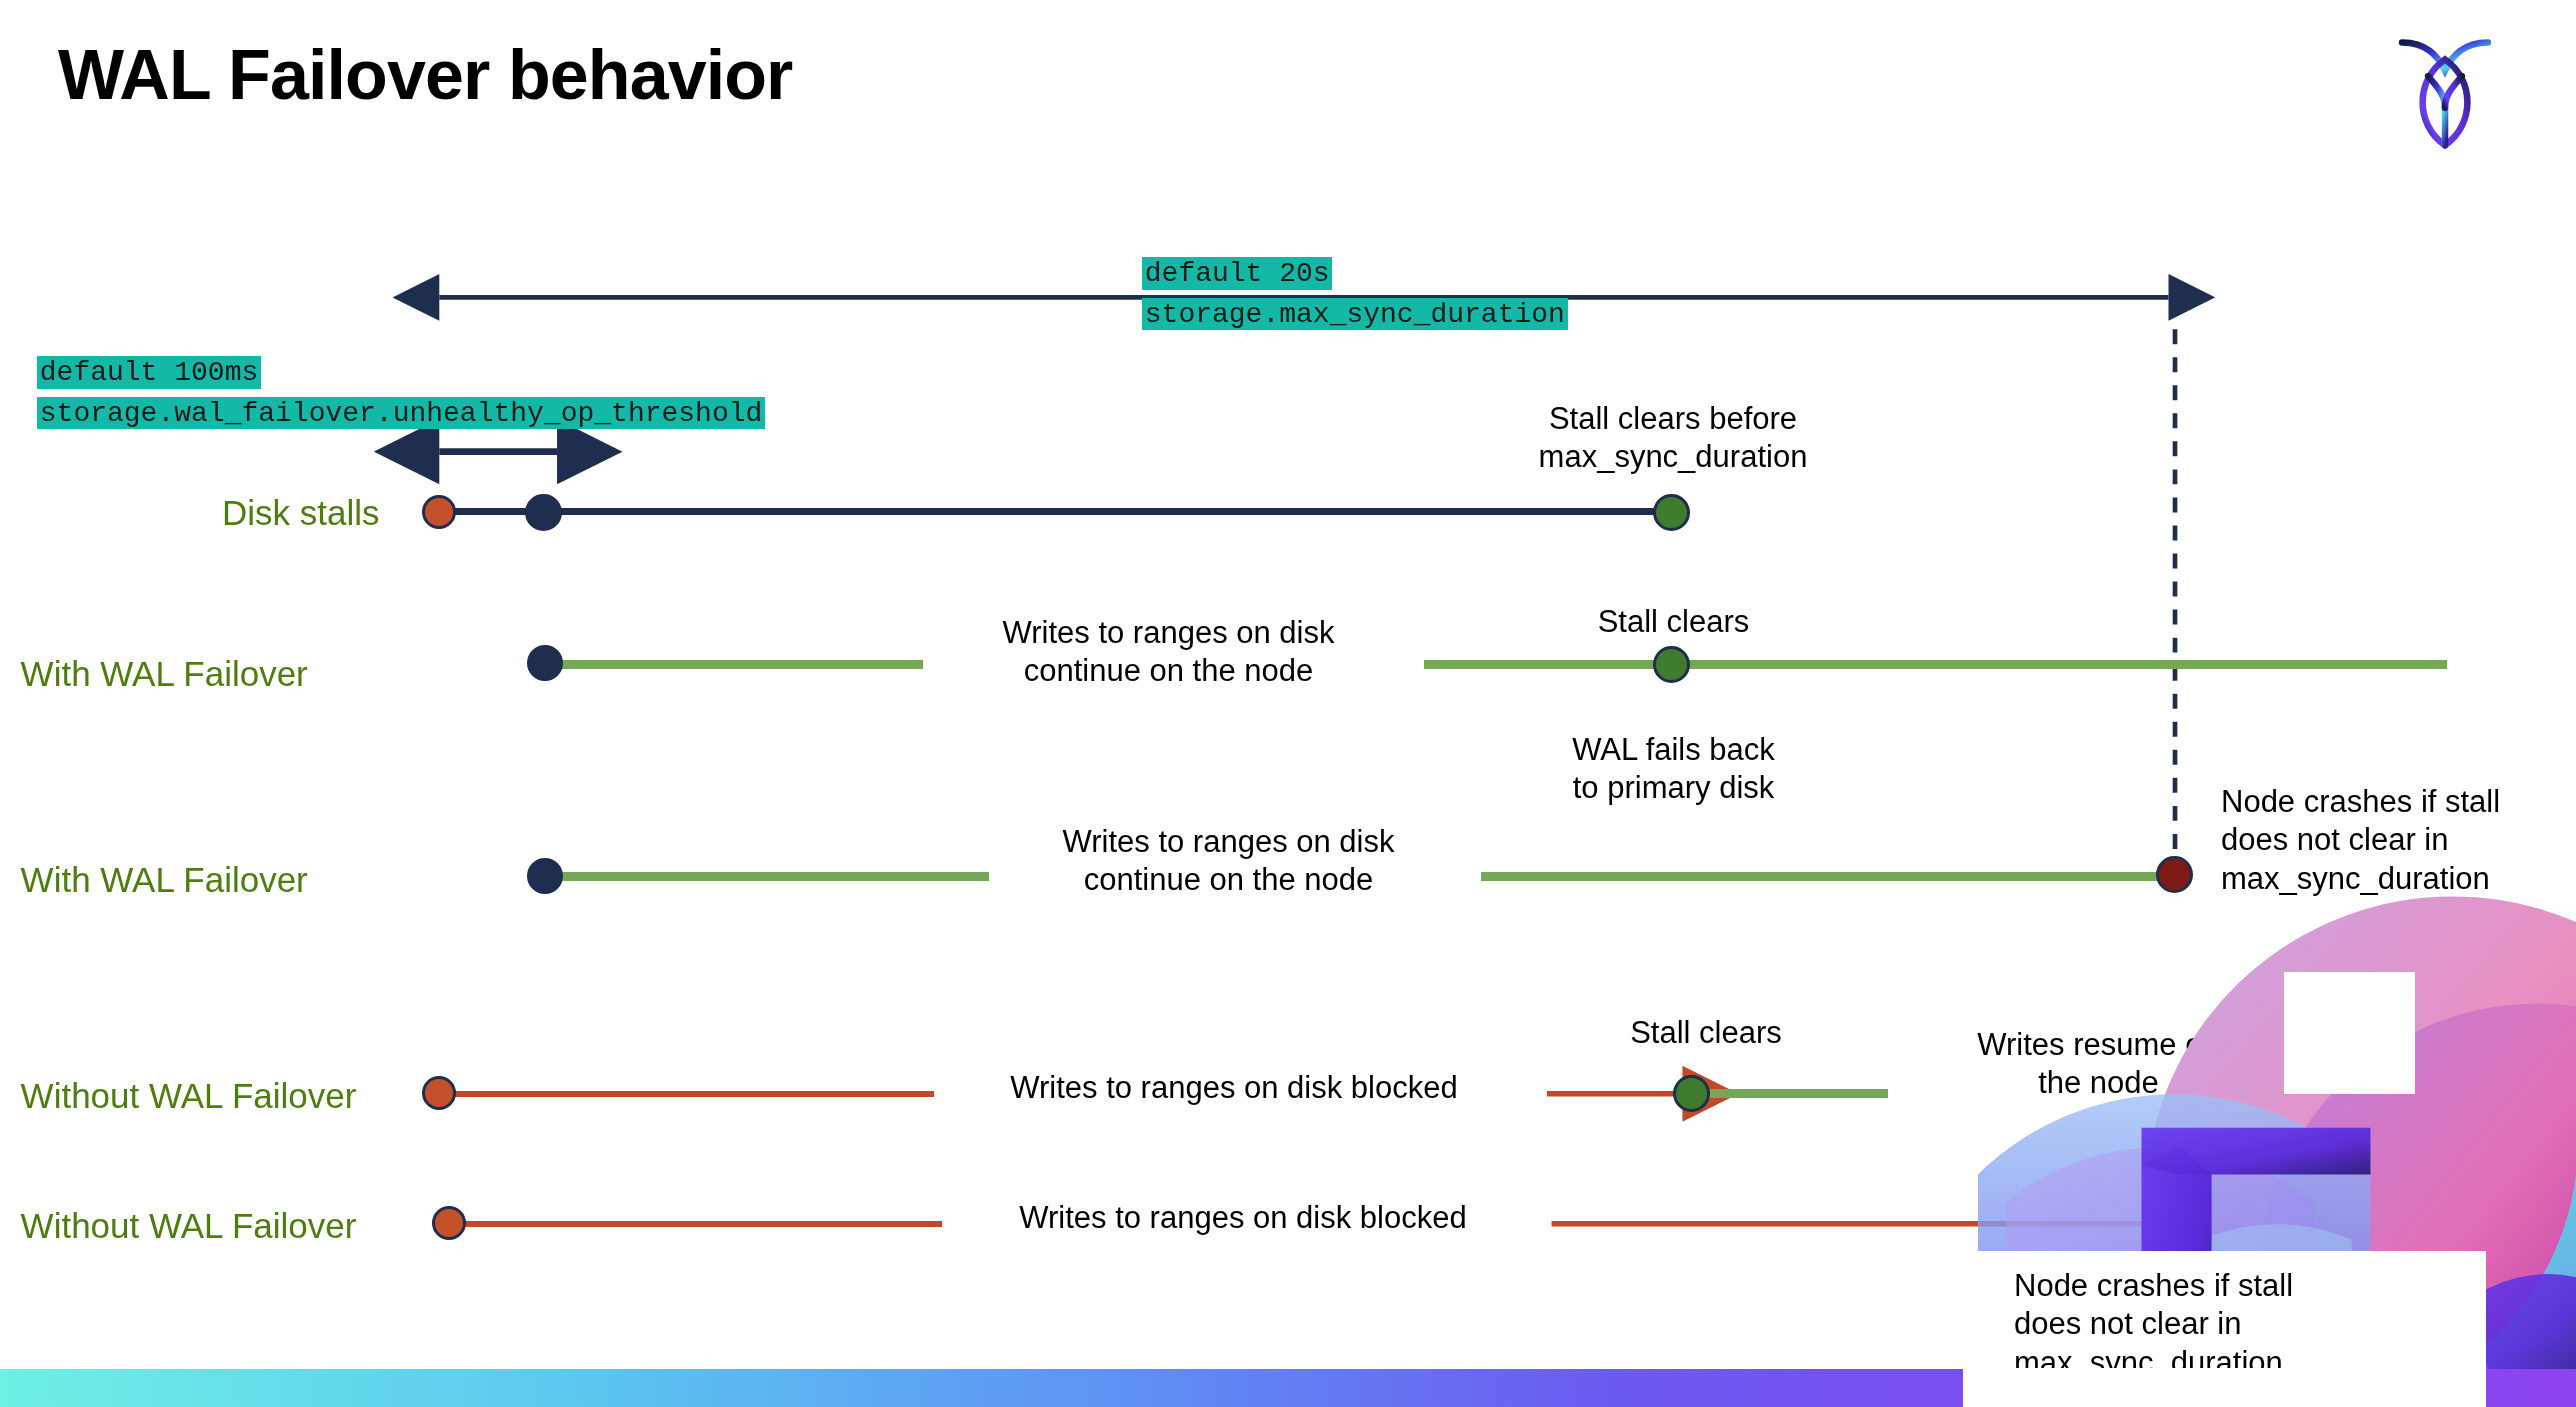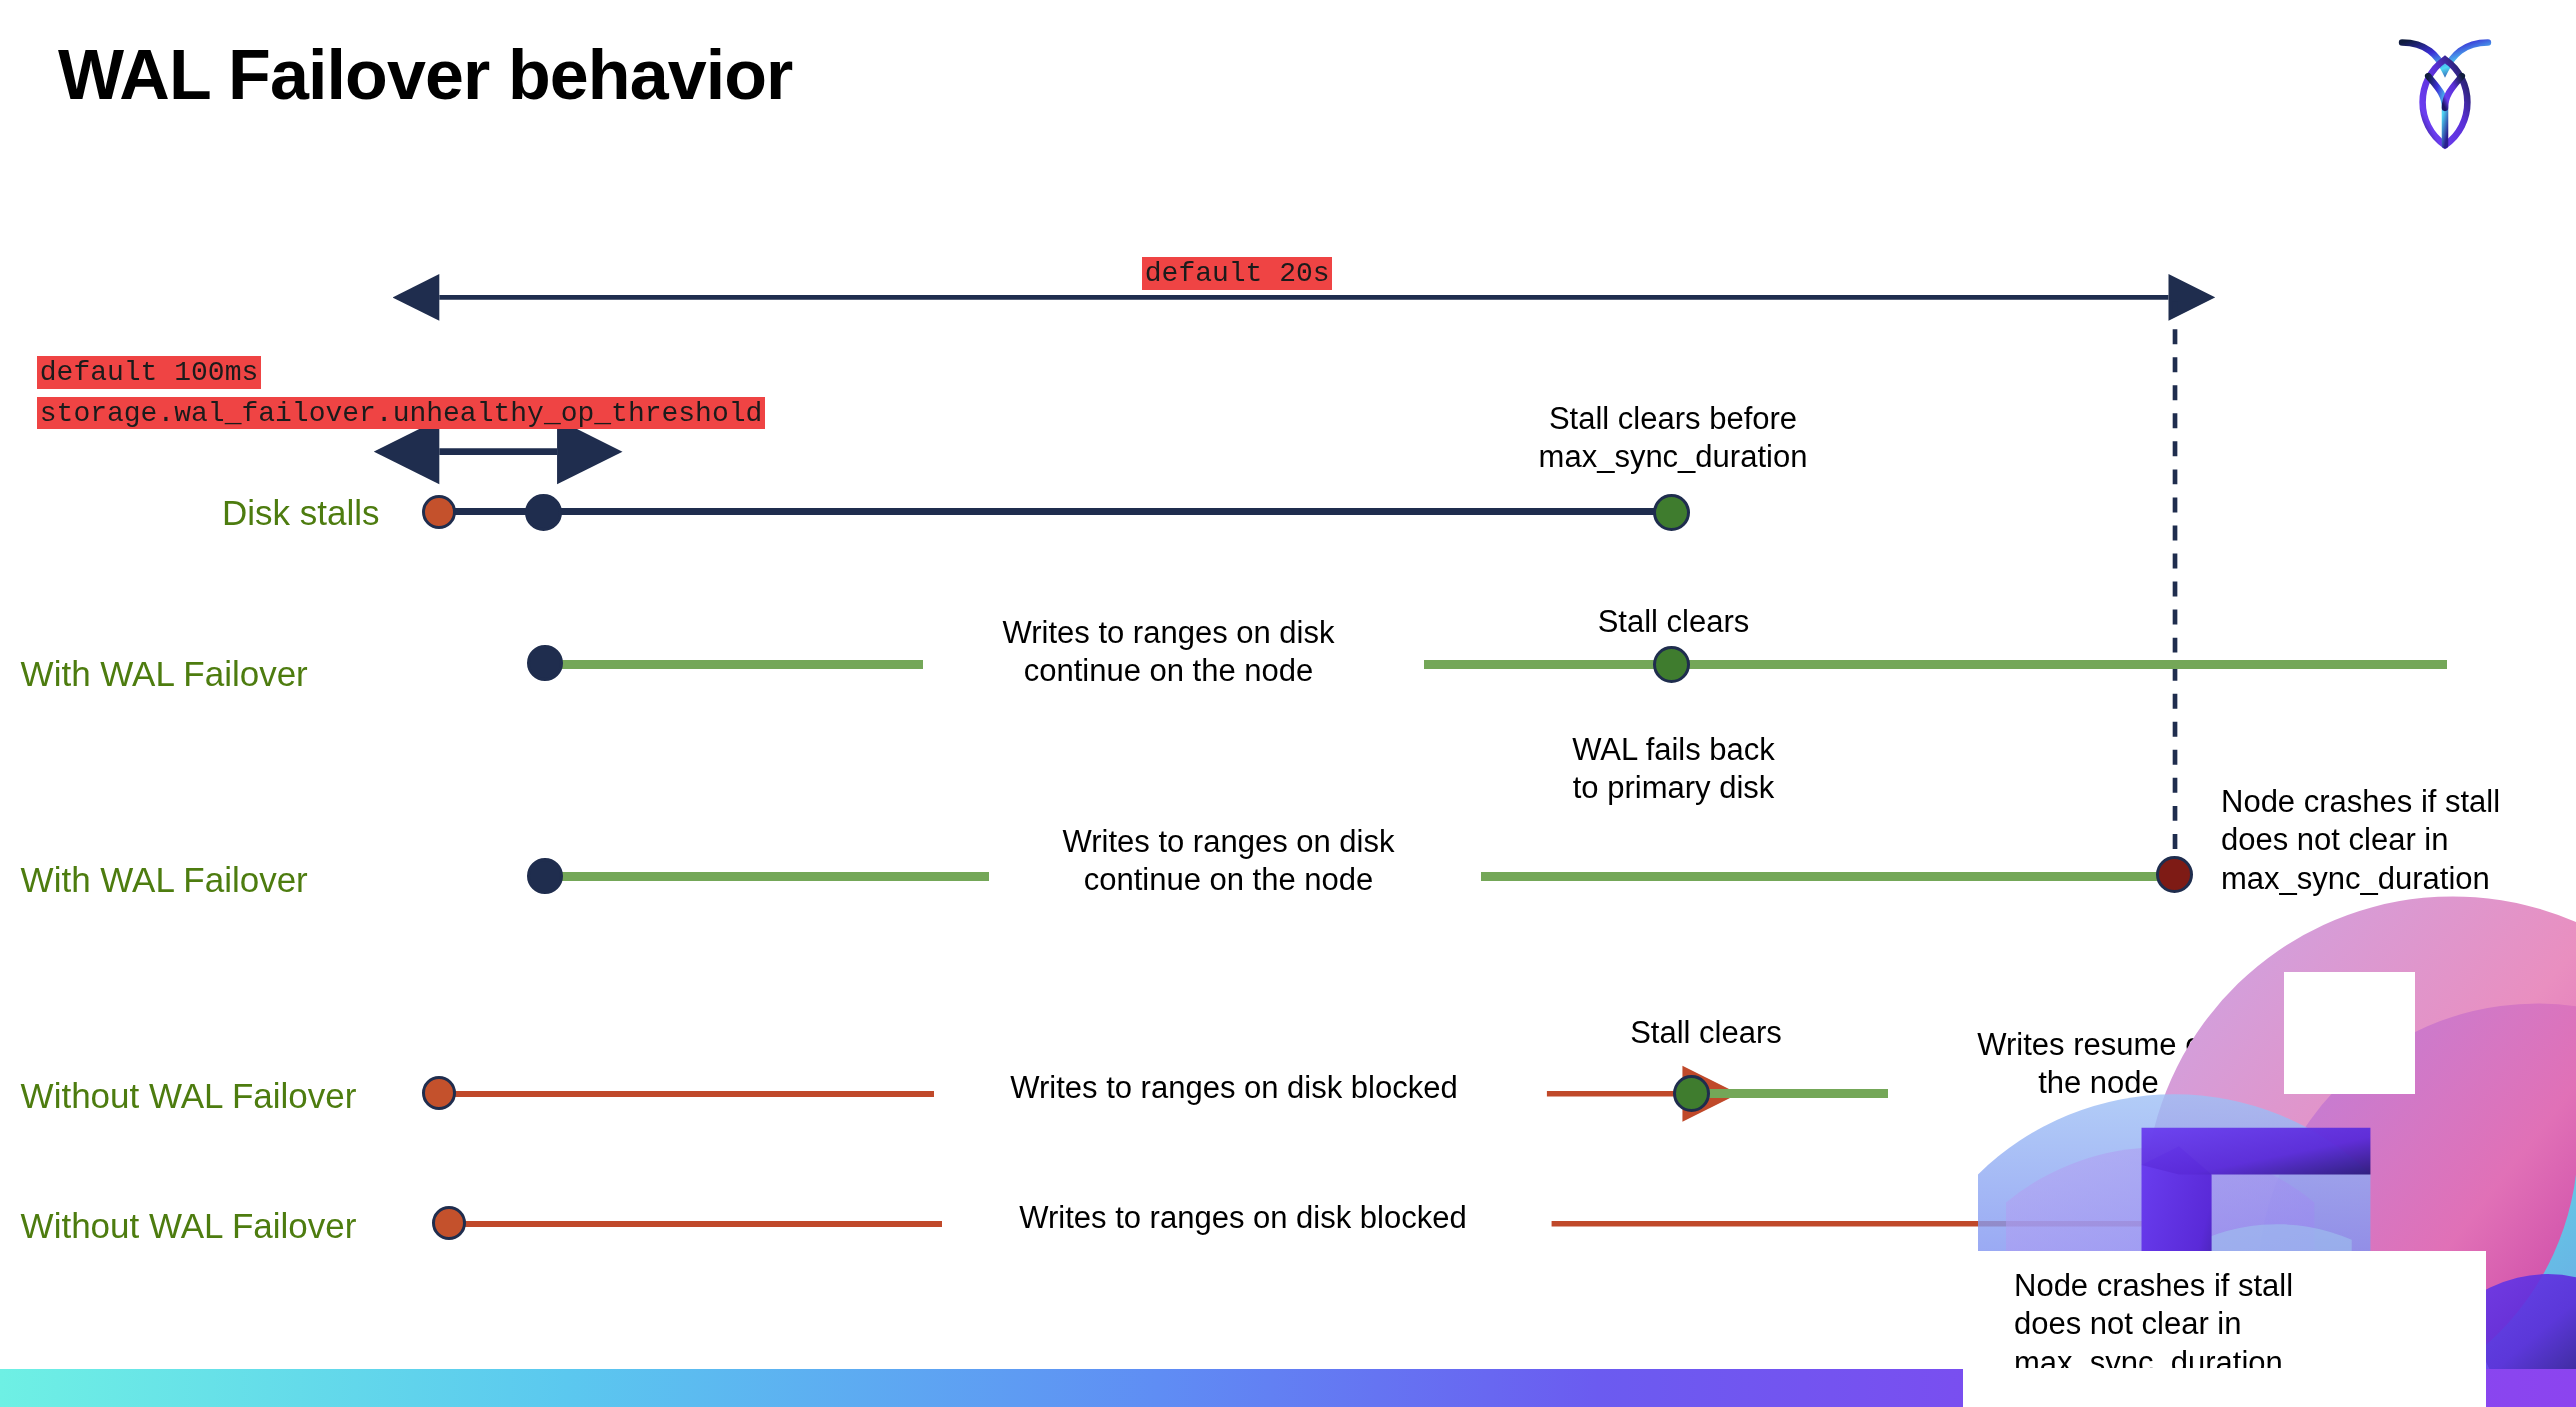--- a/index.html
+++ b/index.html
@@ -17,21 +17,21 @@
   }
 
   
   .logo{position:absolute;left:2389px;top:22.4px;width:112px;height:140px;}
 
   
   .code{
     position:absolute;font-family:"Liberation Mono",monospace;
     font-size:28px;color:#1b1b1b;line-height:1.45;white-space:nowrap;
   }
-  .code span{background:#ef4444;padding:0.9px 2.8px;}
+  .code span{background:#14b8a6;padding:0.9px 2.8px;}
 
   
   .seg{position:absolute;height:6.5px;border-radius:0;}
   .seg.navy{background:#1f2d4e;height:6.5px;}
   .seg.green{background:#74a758;height:9.3px;}
   .seg.thinred{background:#c0492a;height:5.6px;}
 
   .dot{position:absolute;border-radius:50%;border:3.7px solid #1f2d4e;box-sizing:border-box;}
   .dot.orange{background:#c4512c;}
   .dot.navy{background:#1f2d4e;border-color:#1f2d4e;}
@@ -116,20 +116,21 @@
 
     <line x1="2327" y1="322" x2="2327" y2="935" stroke="#1f2d4e" stroke-width="5" stroke-dasharray="16 14"></line>
 
     <line x1="1655" y1="1170" x2="1800" y2="1170" stroke="#c0492a" stroke-width="6" marker-end="url(#arrRedR)"></line>
 
     <line x1="1660" y1="1309" x2="2310" y2="1309" stroke="#c0492a" stroke-width="6" marker-end="url(#arrRedR)"></line>
   </svg>
 
   <div class="code" style="left:1142px;top:254px;text-align:left;">
     <div><span>default 20s</span></div>
+    <div><span>storage.max_sync_duration</span></div>
   </div>
 
   <div class="code" style="left:37px;top:353px;text-align:left;">
     <div><span>default 100ms</span></div>
     <div><span>storage.wal_failover.unhealthy_op_threshold</span></div>
   </div>
 
   <div class="rowlabel" style="left:222px;top:493px;">Disk stalls</div>
 
   <div class="seg navy" style="left:439px;top:508px;width:1234px;"></div>

